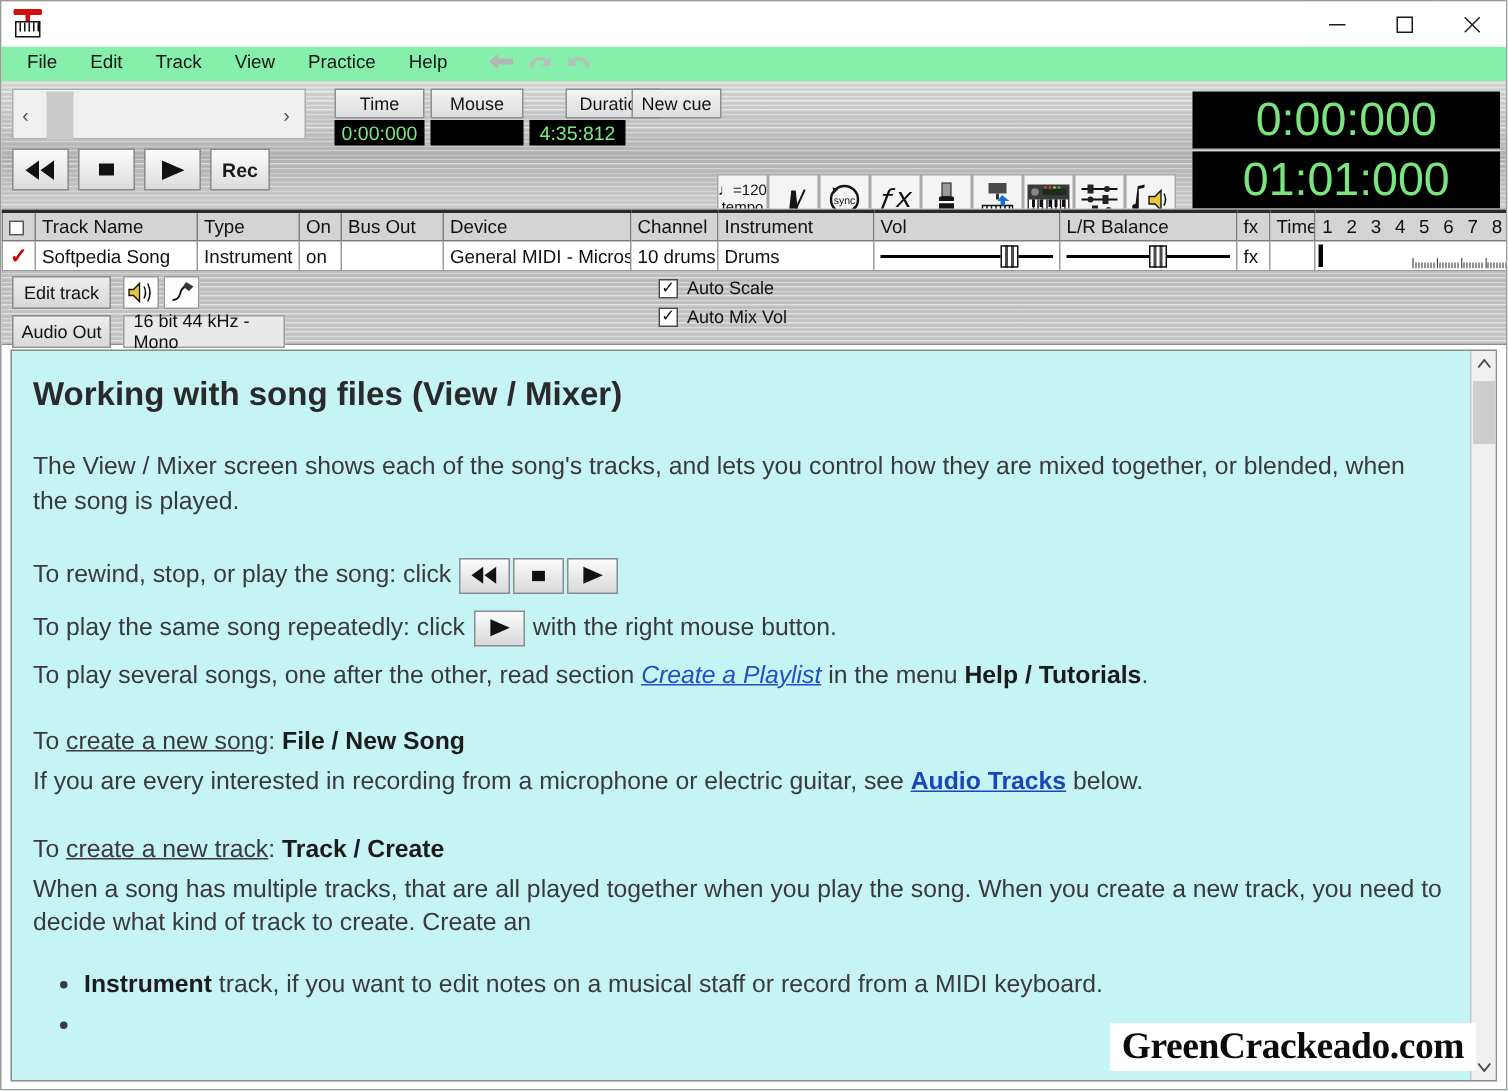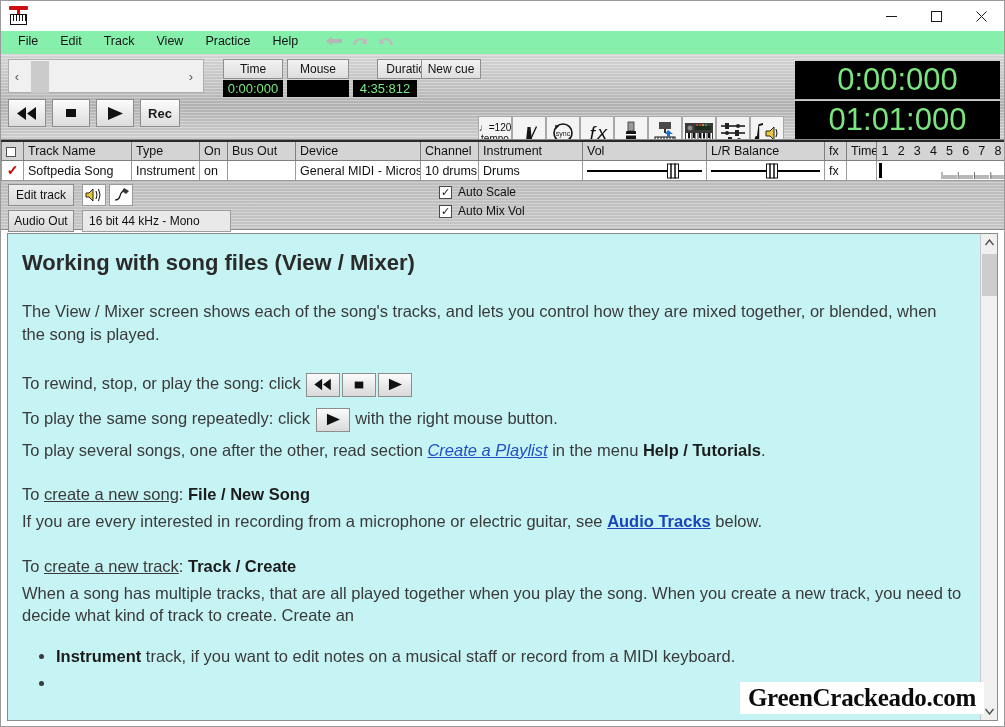--- a/index.html
+++ b/index.html
@@ -450,21 +450,21 @@
       </div>
 
       <div class="icobtn">
         <svg width="28" height="28" viewBox="0 0 28 28">
             <circle cx="14" cy="14" r="9" fill="none" stroke="#151515" stroke-width="1.6"></circle>
             <path d="M6 6 L10 7 L7 10 Z M22 22 L18 21 L21 18 Z" fill="#151515"></path>
             <text x="14" y="17" font-size="7" text-anchor="middle" fill="#151515" font-family="Liberation Sans, sans-serif">sync</text>
           </svg>
       </div>
 
-      <div class="icobtn" style="font-style:italic;font-family:Liberation Sans, sans-serif;font-size:19px;color:#111;">ƒx</div>
+      <div class="icobtn" style="font-style:italic;font-family:Liberation Mono, monospace;font-size:19px;color:#111;">ƒx</div>
 
       <div class="icobtn">
         <svg width="22" height="26" viewBox="0 0 22 26">
             <rect x="8" y="2" width="6" height="9" fill="#9a9a9a" stroke="#333" stroke-width="0.8"></rect>
             <rect x="6" y="11" width="10" height="11" rx="1" fill="#151515"></rect>
             <rect x="6" y="14" width="10" height="1.5" fill="#fff"></rect>
           </svg>
       </div>
 
       <div class="icobtn">
@@ -614,21 +614,21 @@
             <path d="M13.5 2 q3 6 0 12" stroke="#111" stroke-width="1" fill="none"></path>
           </svg>
       </div>
       <div class="small-icon-btn" style="left:108px; top:2px;">
         <svg width="18" height="16" viewBox="0 0 18 16">
             <path d="M3 13 q4 0 5 -4 q1 -5 5 -5" stroke="#111" stroke-width="1.2" fill="none"></path>
             <path d="M12 1 L17 4 L14 7 L10 4 Z" fill="#333"></path>
           </svg>
       </div>
 
-      <div class="ro-field" style="left:81px; top:28px; width:149px;">16 bit 44 kHz - Mono</div>
+      <div class="ro-field" style="left:81px; top:28px; width:108px;">16 bit 44 kHz - Mono</div>
 
       <div class="chkrow" style="left:438px; top:3px;">
         <span class="chkbox">✓</span>
         <span>Auto Scale</span>
       </div>
       <div class="chkrow" style="left:438px; top:22px;">
         <span class="chkbox">✓</span>
         <span>Auto Mix Vol</span>
       </div>
     </div>

